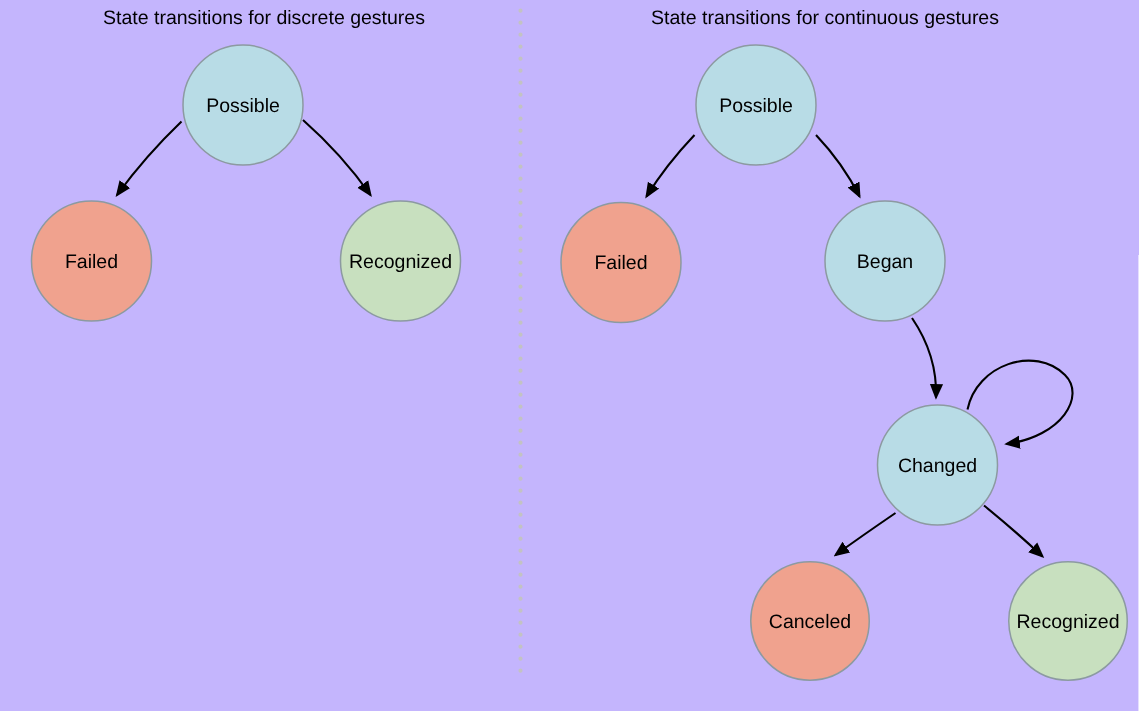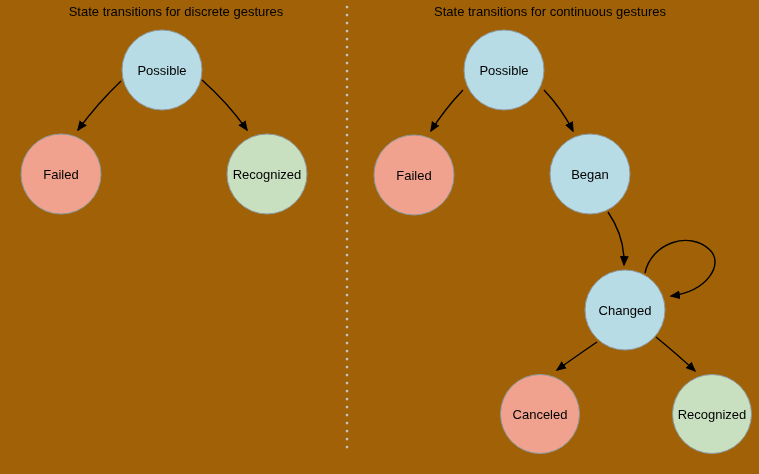--- a/index.html
+++ b/index.html
@@ -4,21 +4,21 @@
 <style>
   html, body {
     margin: 0;
     padding: 0;
     background: #ffffff;
   }
   .canvas {
     position: relative;
     width: 759px;
     height: 474px;
-    background: #a16207;
+    background: #c4b5fd;
     overflow: hidden;
     text-align: right;
   }
   svg text {
     font-family: "Liberation Sans", "DejaVu Sans", sans-serif;
     font-size: 13px;
   }
   svg .diagram-title {
     font-size: 13px;
   }

